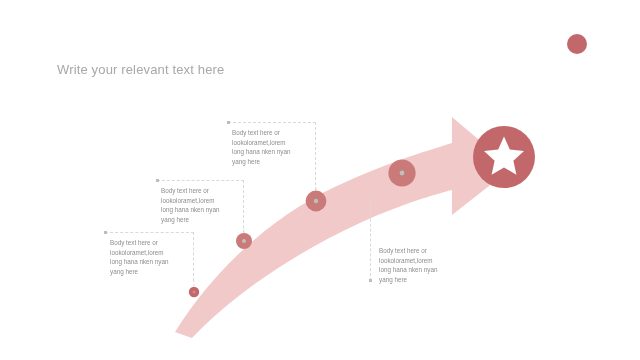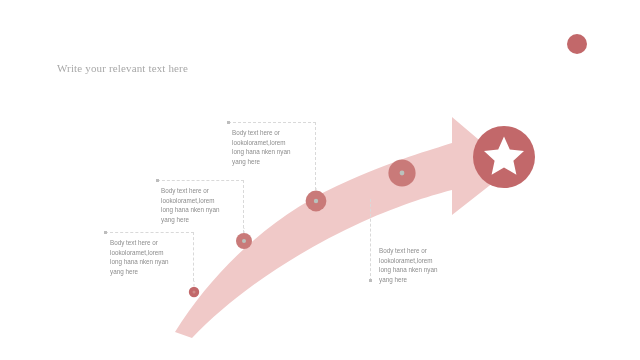--- a/index.html
+++ b/index.html
@@ -25,24 +25,24 @@
   #artboard {
     position: absolute;
     left: 0; top: 0;
     width: 640px;
     height: 360px;
   }
   .headline {
     position: absolute;
     left: 57px;
     top: 62px;
-    font-size: 11px;
+    font-size: 13px;
     letter-spacing: 0.15px;
     color: #a8a8a8;
-    font-family: Liberation Serif, serif;
+    font-family: Liberation Sans, sans-serif;
     white-space: nowrap;
   }
   .callout {
     position: absolute;
     font-size: 6.3px;
     line-height: 9.6px;
     color: #8d8d8d;
     font-family: "Liberation Sans", sans-serif;
     white-space: pre-line;
   }

